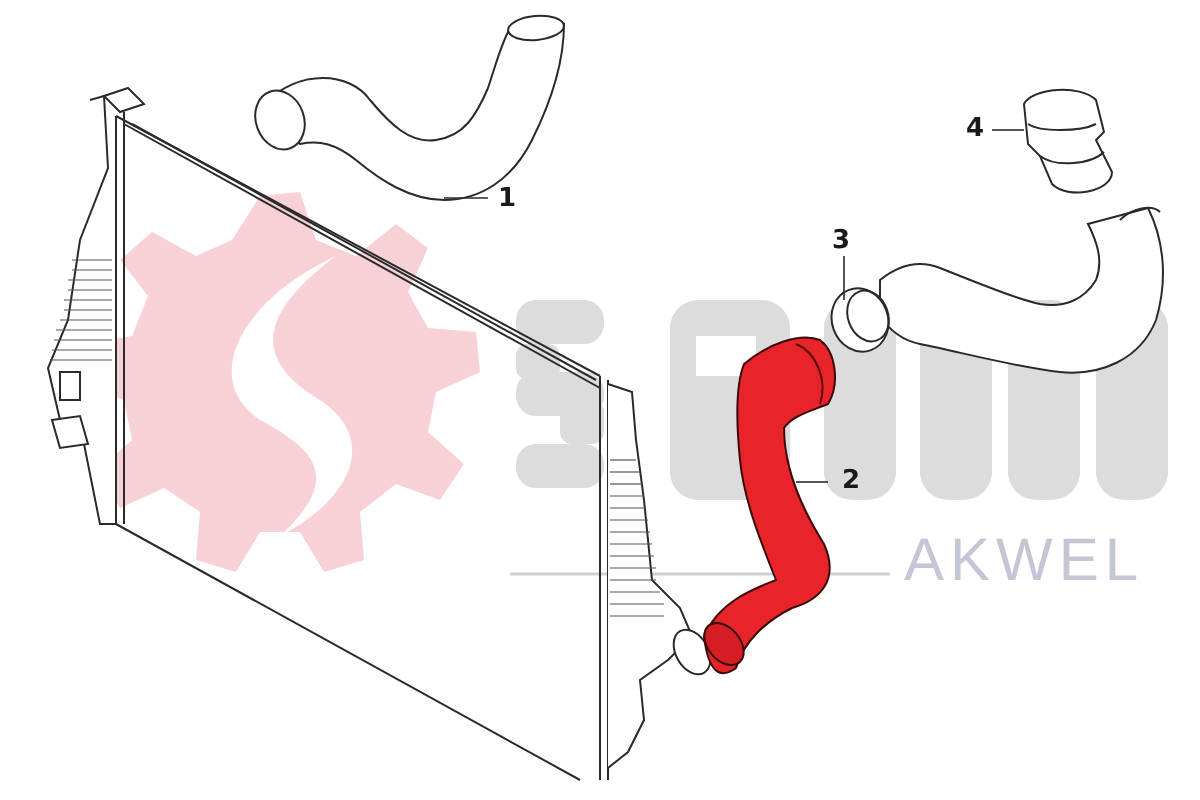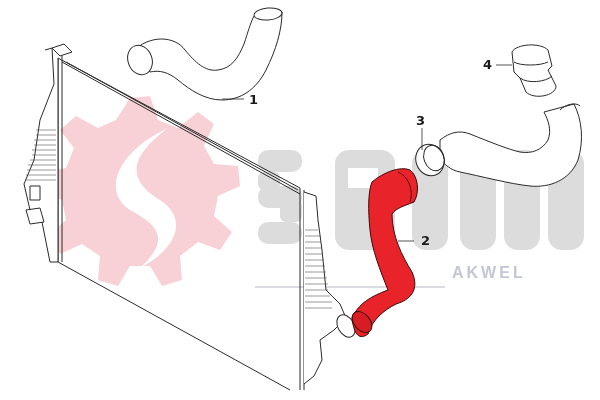--- a/index.html
+++ b/index.html
@@ -1,19 +1,19 @@
 <!DOCTYPE html>
 <html><head>
   <meta charset="utf-8">
   <style>
     html, body { margin: 0; padding: 0; background: #ffffff; }
     body { width: 600px; height: 400px; overflow: hidden; position: relative; font-family: "DejaVu Sans", sans-serif; }
     #stage { position: absolute; left: 0; top: 0; width: 600px; height: 400px; }
     .callout { position: absolute; font-family: "DejaVu Sans", sans-serif; font-weight: bold; font-size: 13px; color: #1a1a1a; line-height: 1; }
-    .brand { position: absolute; font-family: "Liberation Sans", sans-serif; font-size: 16px; letter-spacing: 3px; color: #c4c6d6; font-weight: bold; }
+    .brand { position: absolute; font-family: "Liberation Sans", sans-serif; font-size: 30px; letter-spacing: 3px; color: #c4c6d6; font-weight: normal; }
   </style>
 </head>
 <body>
 
 <svg id="stage" viewBox="0 0 600 400" xmlns="http://www.w3.org/2000/svg">
 
   <g opacity="0.85">
     <path fill="#f6c9cf" d="M130,98 L150,96 L158,120 L178,128 L198,112 L214,124 L204,146 L214,164 L238,166 L240,186 L218,196 L214,216 L232,232 L220,250 L198,242 L180,256 L182,280 L162,286 L150,266 L130,266 L118,286 L98,280 L100,256 L82,244 L60,254 L48,236 L66,220 L62,200 L40,192 L42,172 L66,168 L74,148 L60,130 L76,116 L98,128 L116,120 Z"></path>
     <path fill="#ffffff" d="M168,128 C120,150 100,190 130,210 C160,226 170,240 140,268 C175,250 190,220 160,200 C130,182 125,160 168,128 Z"></path>
   </g>

